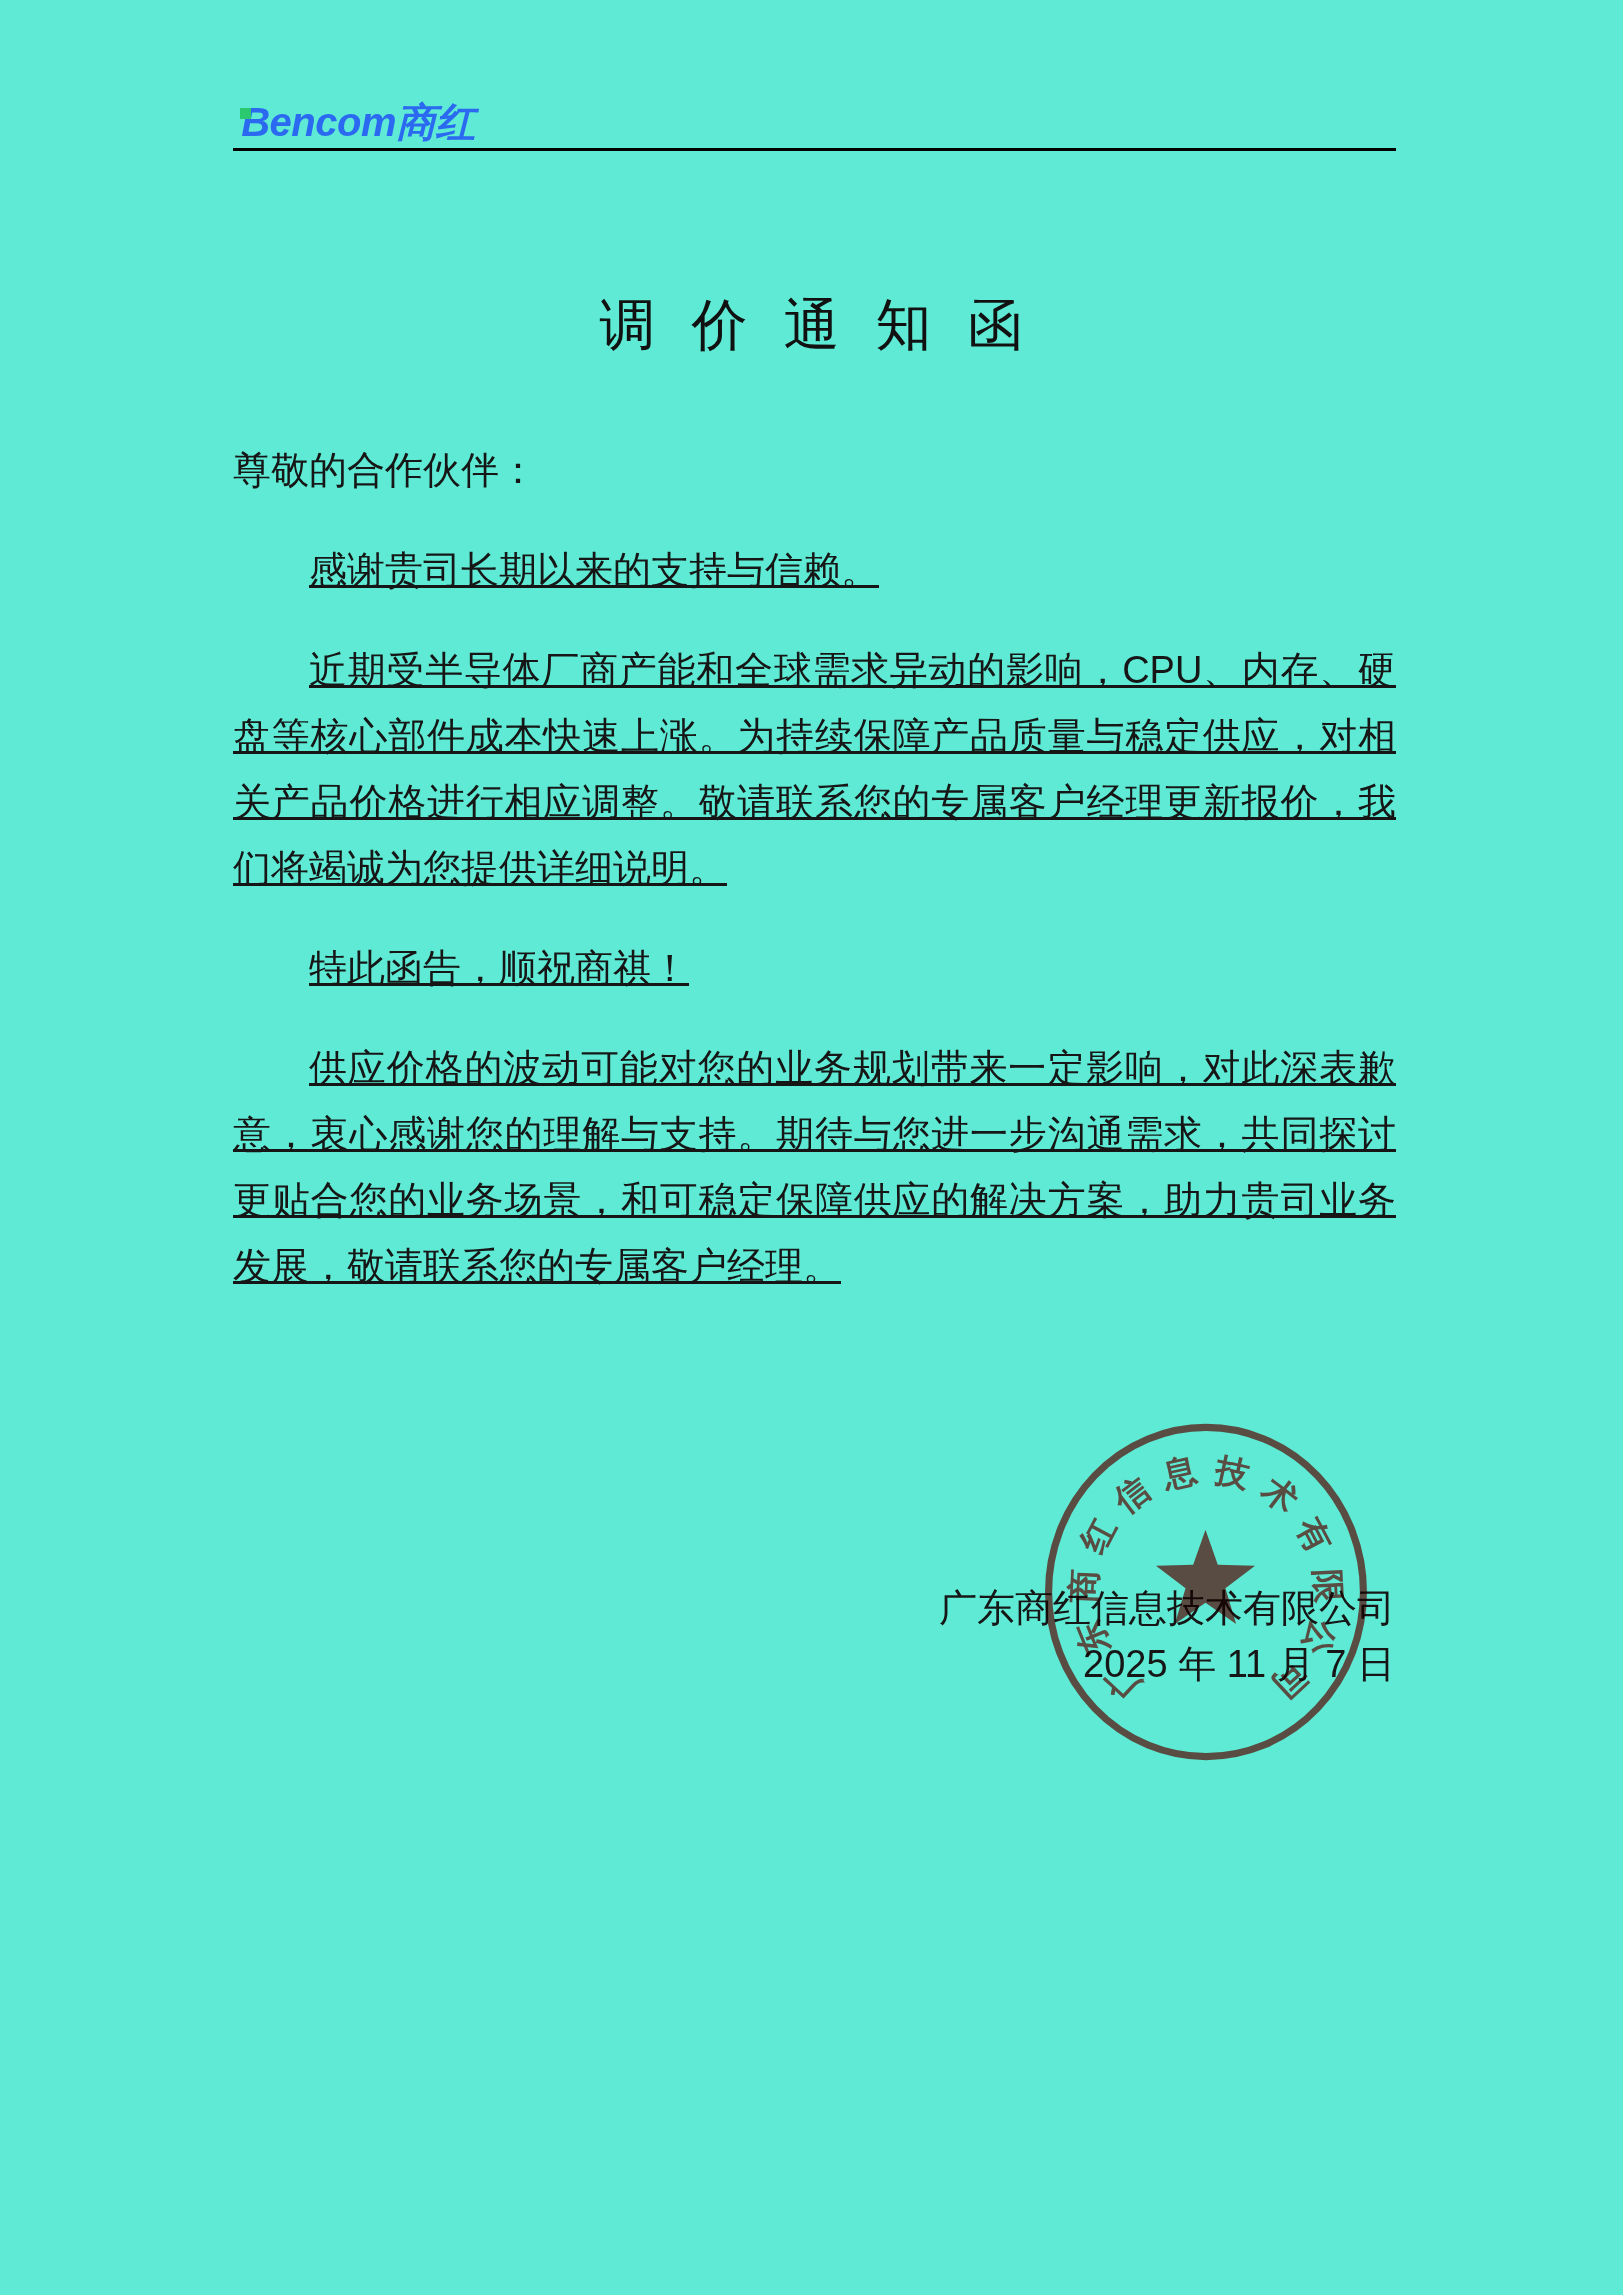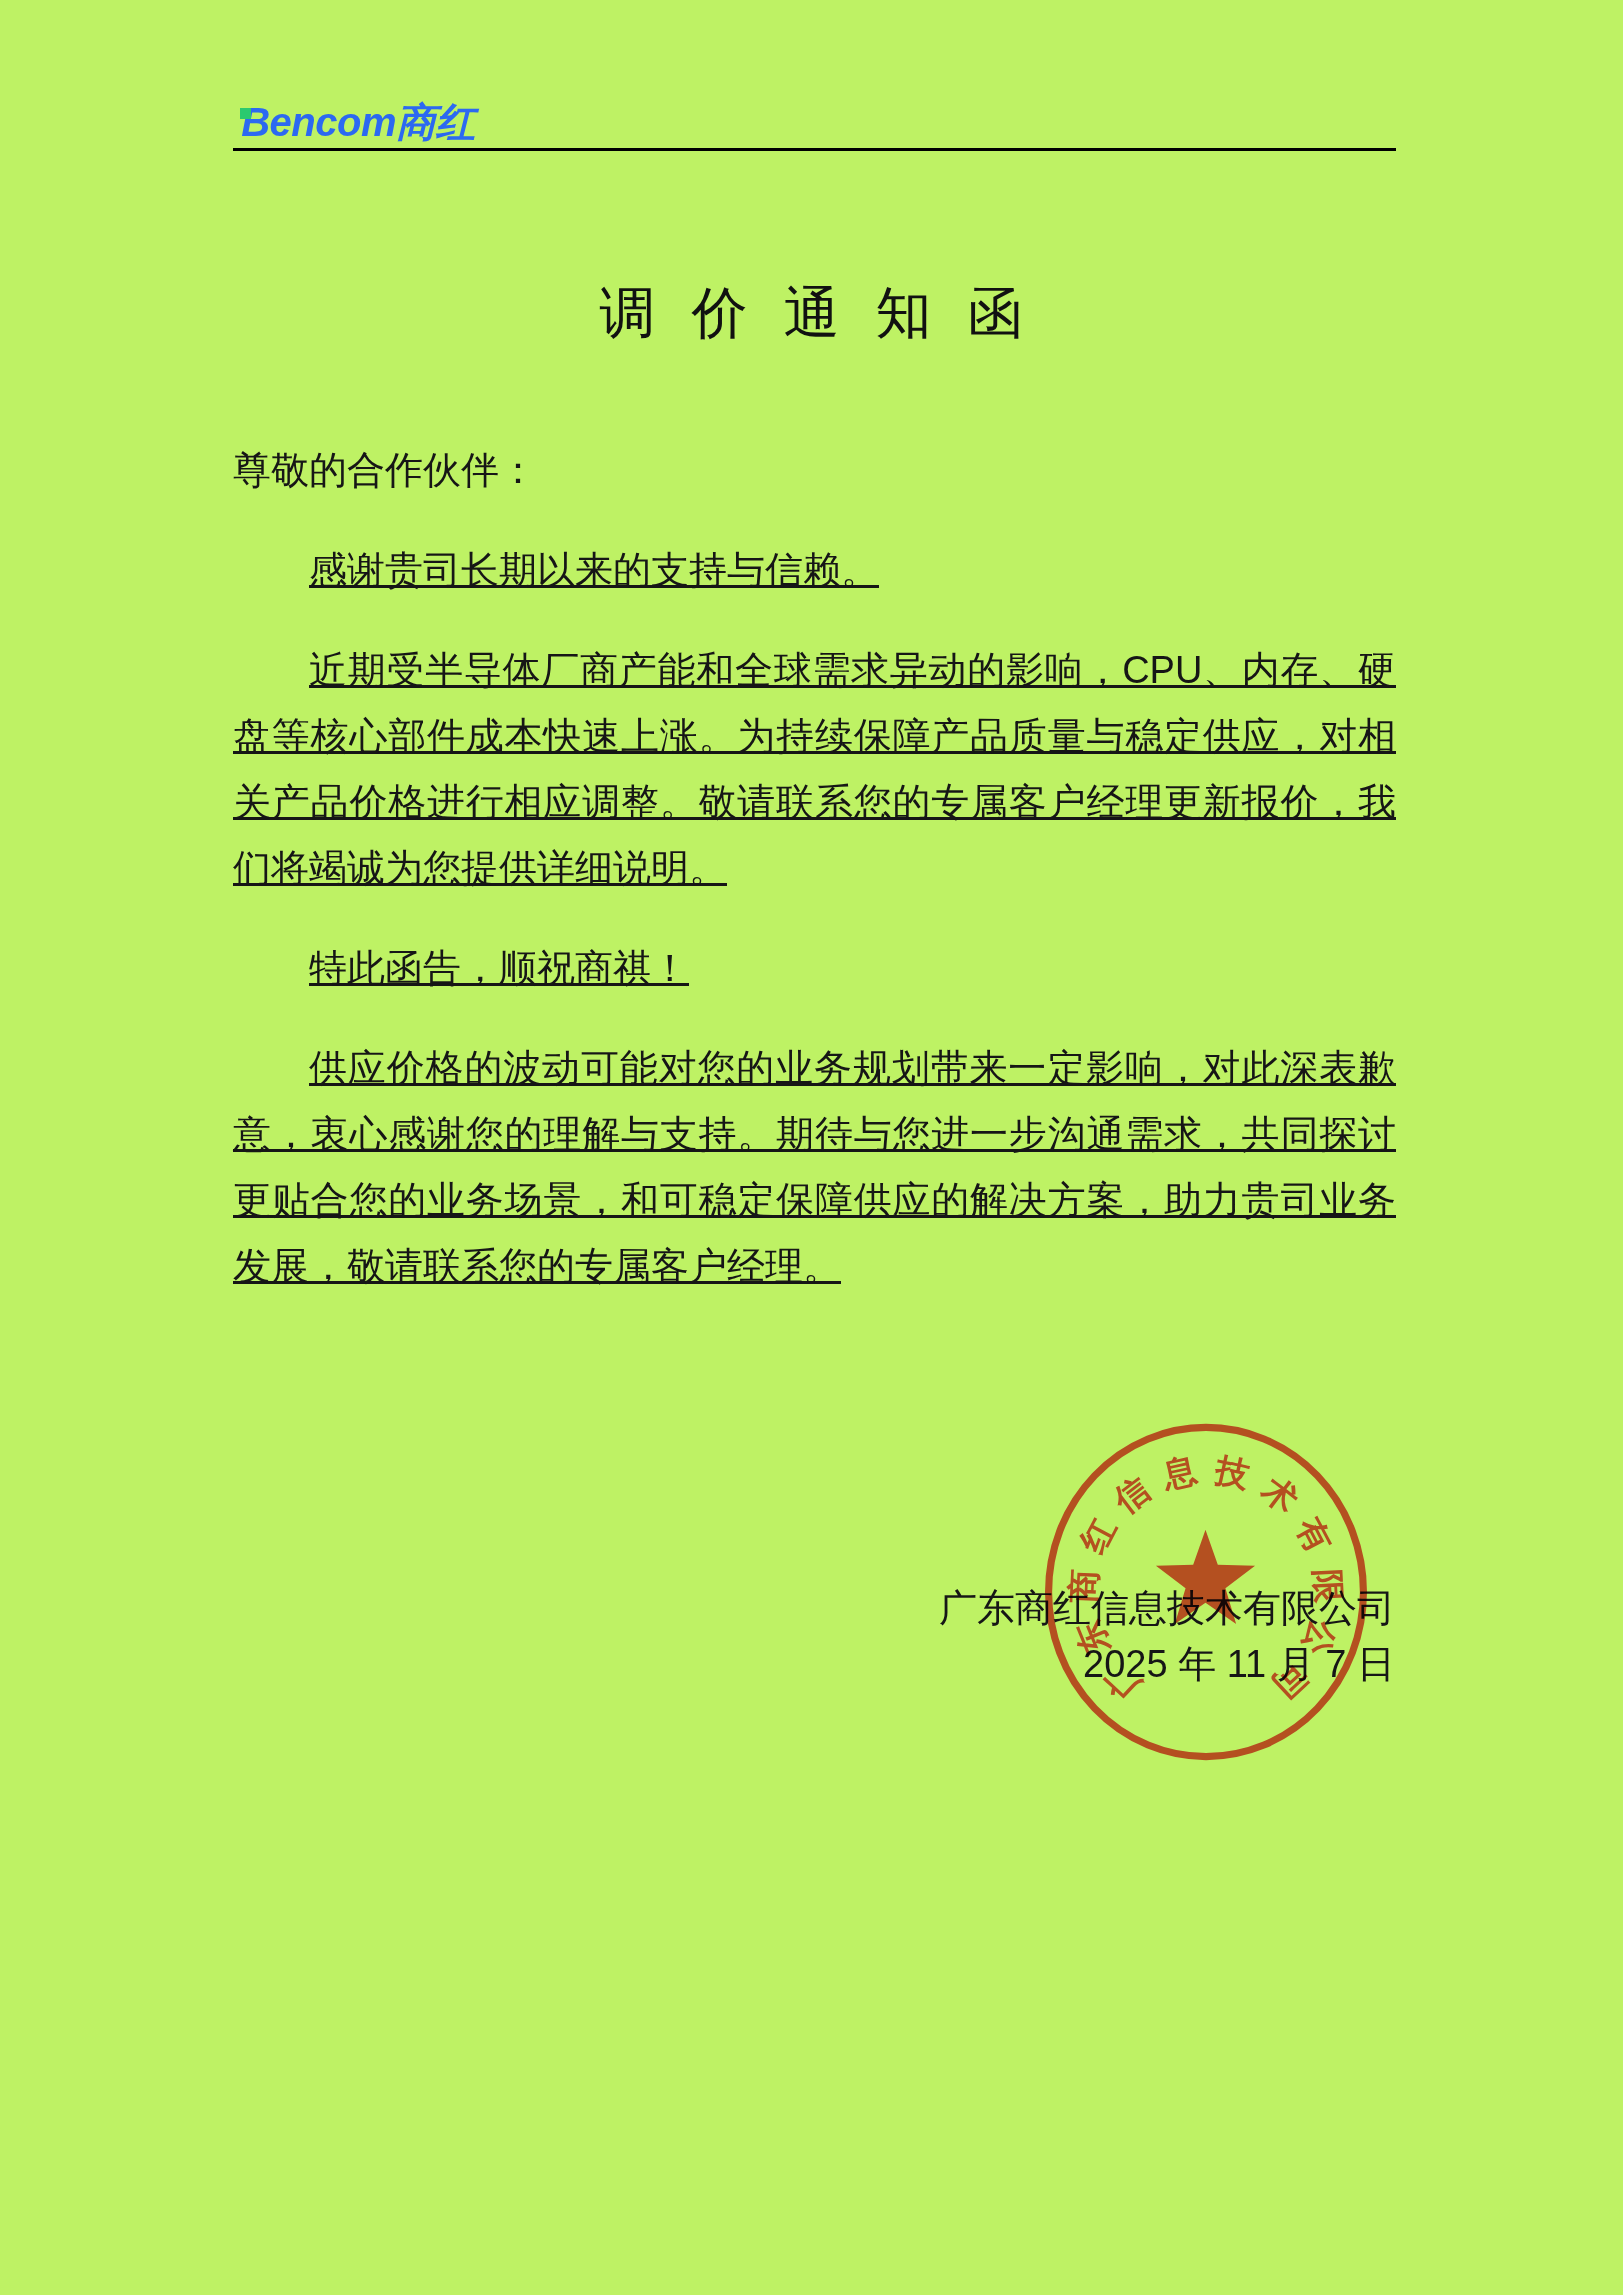--- a/index.html
+++ b/index.html
@@ -1,19 +1,19 @@
 <!DOCTYPE html>
 <html style="font-size:8.2px"><head>
 <meta charset="utf-8">
 <style>
   html,body{margin:0;padding:0;background:#ffffff;}
   .page{
     position:relative;
     width:1623px;height:2295px;
-    background:#bef264;
+    background:#5eead4;
     overflow:hidden;
     font-family:"Liberation Sans","DejaVu Sans",sans-serif;
     color:#161616;
   }
   
   .logo{position:absolute;left:234px;top:101px;height:46px;}
   .logo-sq{
     position:absolute;left:6.1px;top:7.2px;width:10.7px;height:10.7px;
     display:block;z-index:2;
   }
@@ -21,21 +21,21 @@
     display:inline-block;
     padding-left:7.2px;
     font-size:40px;line-height:43px;
     font-weight:700;font-style:italic;
     letter-spacing:-0.5px;
     white-space:nowrap;
   }
   .rule{position:absolute;left:233px;top:148px;width:1163px;height:3.1px;background:#000;}
   
   .title{
-    position:absolute;left:0;right:0;top:272px;
+    position:absolute;left:0;right:0;top:284px;
     text-align:center;
     font-size:56px;line-height:82px;
     letter-spacing:36px;text-indent:36px;
     font-weight:400;color:#111;
     white-space:nowrap;
   }
   
   .body{
     position:absolute;left:233px;top:437px;width:1163px;
     font-size:38px;line-height:66px;

